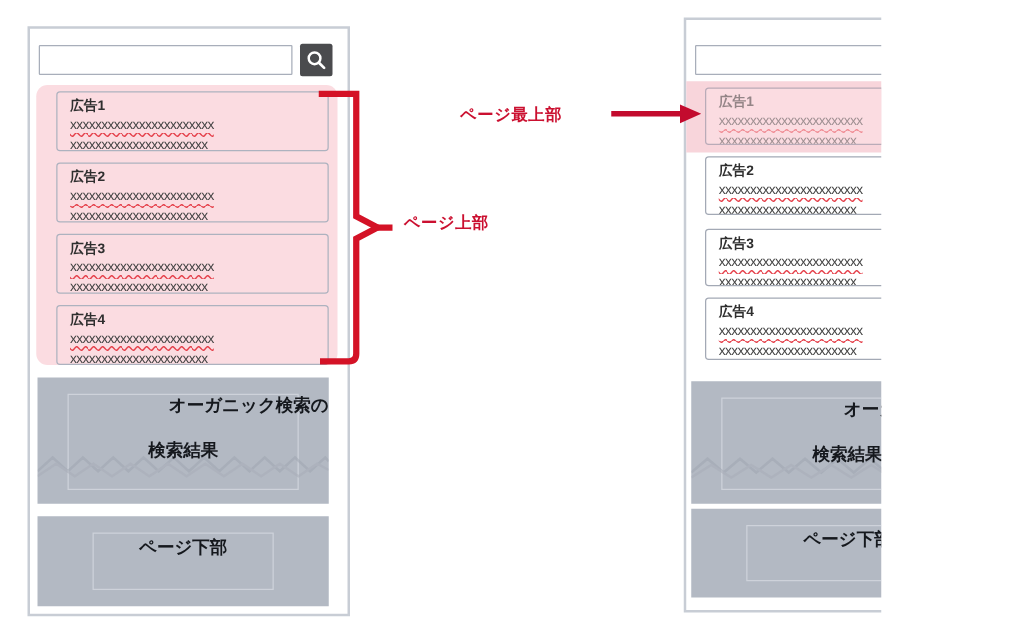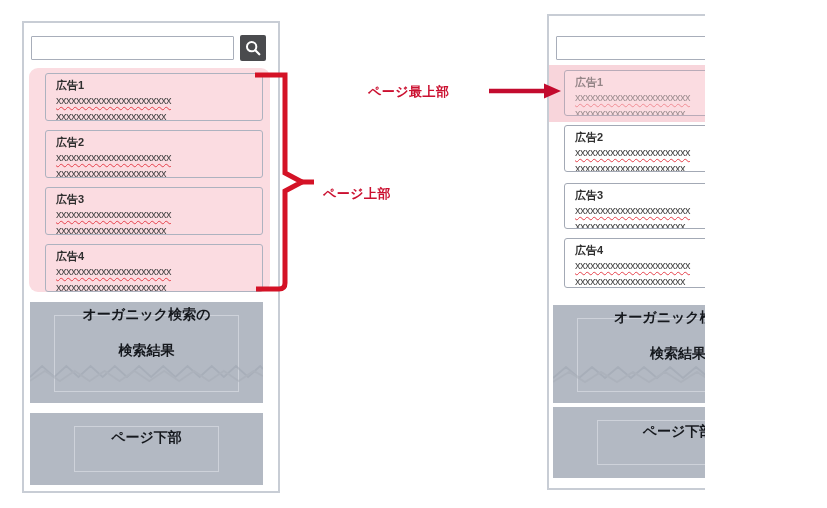--- a/index.html
+++ b/index.html
@@ -36,28 +36,28 @@
   
   .gray-block { position:absolute; background:#b3b9c3; overflow:hidden; }
   .panel-left  .organic { left:6px; top:279px; width:233px; height:101px; }
   .panel-left  .bottomb { left:6px; top:390px; width:233px; height:72px; }
   .panel-right .organic { left:4px; top:289px; width:250px; height:98px; }
   .panel-right .bottomb { left:4px; top:391px; width:250px; height:71px; }
   .inner-faint { position:absolute; left:24px; right:24px; top:13px; bottom:11px;
                  border:1px solid rgba(228,231,237,0.55); }
   .bottomb .inner-faint { left:44px; right:44px; top:13px; bottom:13px; }
   .gray-text { position:relative; z-index:2; text-align:center; font-weight:bold; color:#15181d; font-size:14px; }
-  .organic .gray-text.l1 { margin-top:4px; }
+  .organic .gray-text.l1 { margin-top:14px;text-align:right; }
   .organic .gray-text.l2 { margin-top:18px; }
   .bottomb .gray-text { margin-top:16px; }
   .zigzag { position:absolute; left:0; right:0; top:56%; z-index:1; opacity:0.55; }
 
   
   .anno-label { position:absolute; font-weight:bold; color:#cb1030; font-size:13px; letter-spacing:0.5px; }
-  .label-upper  { left:323px; top:185px; }
+  .label-upper  { left:323px; top:169px; }
   .label-topmost{ left:368px; top:83px; }
   .brace-svg { position:absolute; left:252px; top:71px; }
   .arrow-svg { position:absolute; left:488px; top:81px; }
 </style>
 </head>
 <body>
 
 <div class="stage">
 
   <div class="panel panel-left">

